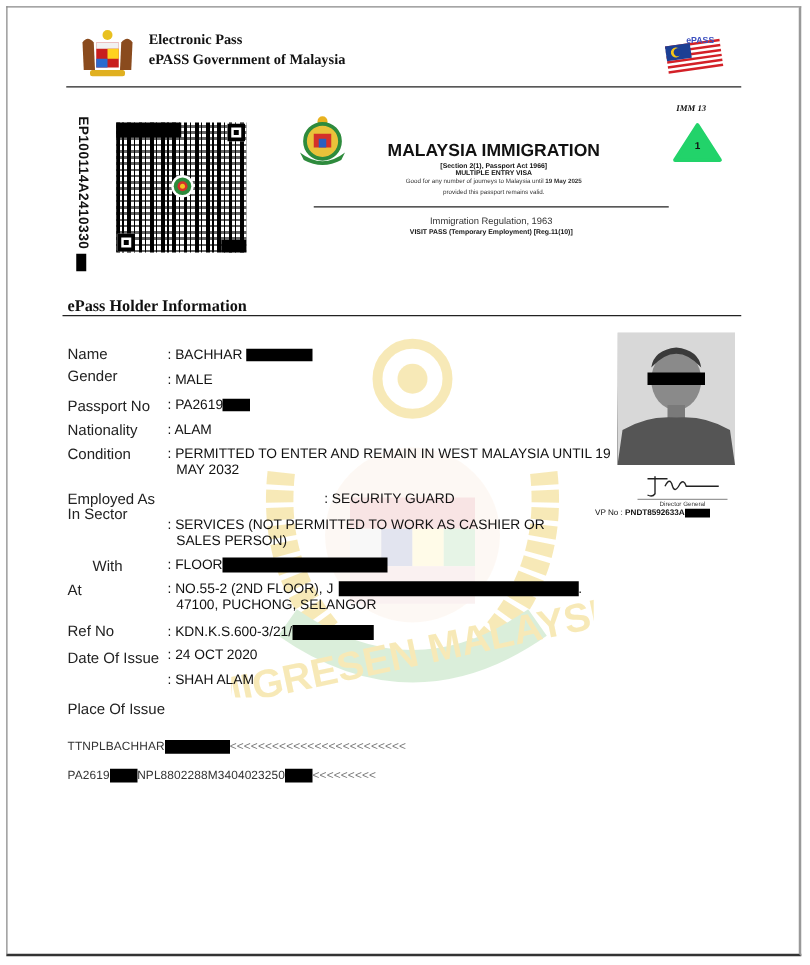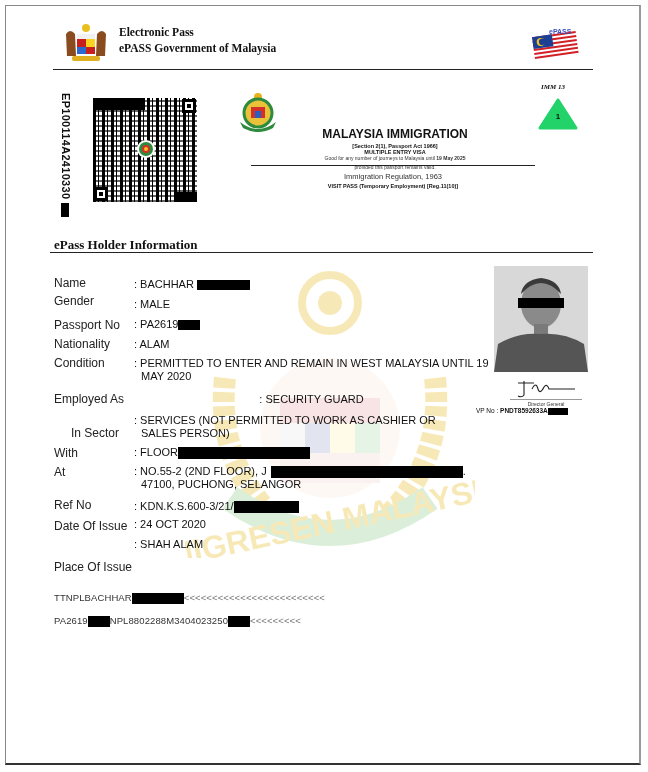--- a/index.html
+++ b/index.html
@@ -100,21 +100,21 @@
 
 <div class="abs" style="left:541px;top:83px;font-family:'Liberation Serif',serif;font-style:italic;font-weight:bold;font-size:7px;">IMM 13</div>
 <div class="abs" style="left:538px;top:98px;width:40px;height:32px;">
   <svg width="40" height="32" viewBox="0 0 40 32">
       <path d="M20 2 L38 30 L2 30 Z" fill="#22d36a" stroke="#22d36a" stroke-width="3" stroke-linejoin="round"></path>
     </svg>
   <div class="abs" style="left:0;top:14px;width:40px;text-align:center;font-size:8px;font-weight:bold;">1</div>
 </div>
 
 <div class="abs center-block">
-  <div style="font-size:12px;font-weight:bold;margin-top:15px;">MALAYSIA IMMIGRATION</div>
+  <div style="font-size:14px;font-weight:bold;">MALAYSIA IMMIGRATION</div>
   <div style="font-size:5.5px;font-weight:bold;margin-top:2px;">[Section 2(1), Passport Act 1966]</div>
   <div style="font-size:5.5px;font-weight:bold;">MULTIPLE ENTRY VISA</div>
   <div style="font-size:5px;color:#333;">
     <span>Good for any number of journeys to Malaysia until</span>
     <b>19 May 2025</b>
   </div>
   <div style="font-size:5px;color:#333;margin-top:3px;">provided this passport remains valid.</div>
 </div>
 <div class="abs hrule" style="left:251px;top:165px;width:284px;"></div>
 <div class="abs" style="left:251px;top:172px;width:284px;text-align:center;">
@@ -156,33 +156,33 @@
   <div class="row-value value" style="top:318px;">
     <span>: PA2619</span><span class="redact" style="width:22px;height:10px;"></span>
   </div>
 
   <div class="row-label label" style="top:337px;">Nationality</div>
   <div class="row-value value" style="top:338px;">: ALAM</div>
 
   <div class="row-label label" style="top:356px;">Condition</div>
   <div class="row-value value" style="top:357px;width:360px;">
     <div>: PERMITTED TO ENTER AND REMAIN IN WEST MALAYSIA UNTIL 19</div>
-    <div style="padding-left:7px;">MAY 2020</div>
+    <div style="padding-left:7px;">MAY 2032</div>
   </div>
 
   <div class="row-label label" style="top:392px;">Employed As</div>
   <div class="row-value value" style="top:393px;text-align:center;">: SECURITY GUARD</div>
 
-  <div class="row-label label" style="top:426px;margin-left:17px;">In Sector</div>
+  <div class="row-label label" style="top:404px;">In Sector</div>
   <div class="row-value value" style="top:414px;">
     <div>: SERVICES (NOT PERMITTED TO WORK AS CASHIER OR</div>
     <div style="padding-left:7px;">SALES PERSON)</div>
   </div>
 
-  <div class="row-label label" style="top:446px;">With</div>
+  <div class="row-label label" style="top:446px;margin-left:20px;">With</div>
   <div class="row-value value" style="top:446px;">
     <span>: FLOOR</span><span class="redact" style="width:132px;height:12px;"></span>
   </div>
 
   <div class="row-label label" style="top:465px;">At</div>
   <div class="row-value value" style="top:465px;width:360px;">
     <div><span>: NO.55-2 (2ND FLOOR), J</span><span class="redact" style="width:192px;height:12px;margin-left:4px;"></span><span>.</span></div>
     <div style="padding-left:7px;">47100, PUCHONG, SELANGOR</div>
   </div>
 

